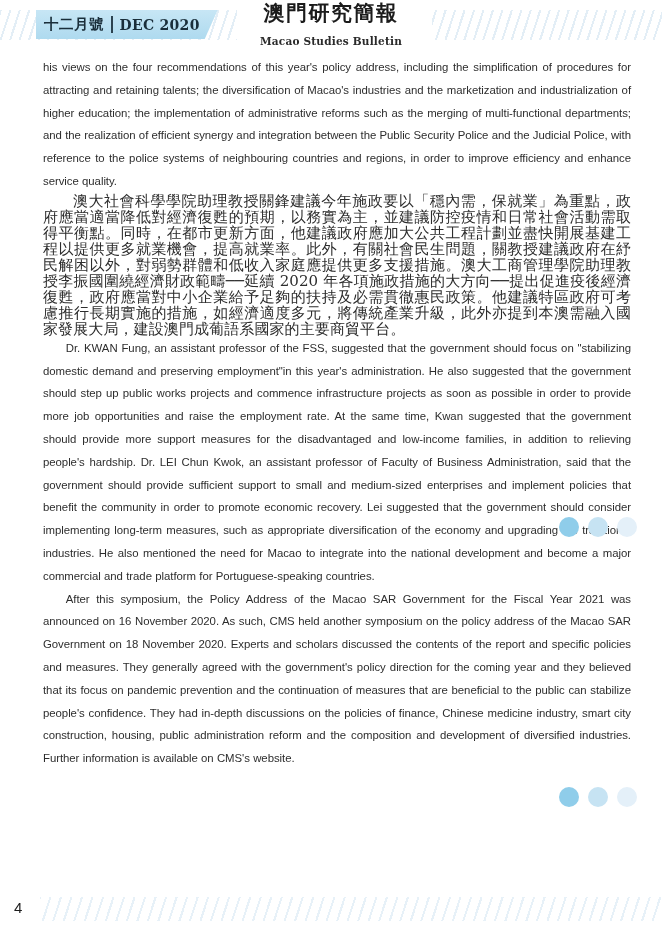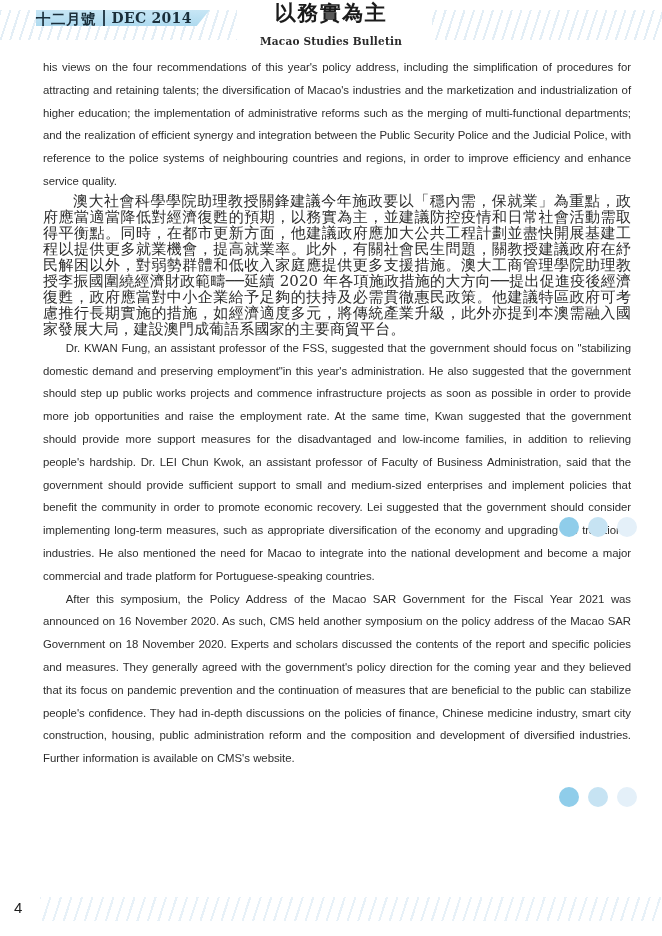--- a/index.html
+++ b/index.html
@@ -38,24 +38,24 @@
     top: 10px;
     left: 237px;
     width: 195px;
     height: 32px;
     background: #ffffff;
   }
   .issue-badge {
     position: absolute;
     top: 10px;
     left: 36px;
-    height: 16px;
-    padding: 0 18px 0 0;
+    height: 29px;
+    padding: 0 18px 0 8px;
     display: flex;
-    align-items: flex-start;
+    align-items: center;
     background: #b8e0f2;
     background: linear-gradient(to bottom, #c7e6f5 0%, #aedaef 100%);
     -webkit-clip-path: polygon(0 0, 100% 0, calc(100% - 13px) 100%, 0 100%);
     clip-path: polygon(0 0, 100% 0, calc(100% - 13px) 100%, 0 100%);
     color: #1a2e3a;
     white-space: nowrap;
   }
   .issue-cn {
     font-family: "DejaVu Serif", "Liberation Serif", serif;
     font-size: 14.5px;
@@ -178,25 +178,25 @@
 </head>
 <body>
 
 <div class="header">
   <div class="header-stripes"></div>
   <div class="header-white-gap"></div>
 
   <div class="issue-badge">
     <span class="issue-cn">十二月號</span>
     <span class="issue-sep"></span>
-    <span class="issue-en">DEC 2014</span>
+    <span class="issue-en">DEC 2020</span>
   </div>
 
   <div class="masthead">
-    <div class="masthead-cn">以務實為主</div>
+    <div class="masthead-cn">澳門研究簡報</div>
     <div class="masthead-en">Macao Studies Bulletin</div>
   </div>
 </div>
 
 <div class="content">
   <p class="para en">his views on the four recommendations of this year's policy address, including the simplification of procedures for attracting and retaining talents; the diversification of Macao's industries and the marketization and industrialization of higher education; the implementation of administrative reforms such as the merging of multi-functional departments; and the realization of efficient synergy and integration between the Public Security Police and the Judicial Police, with reference to the police systems of neighbouring countries and regions, in order to improve efficiency and enhance service quality.</p>
   <p class="para zh indent">澳大社會科學學院助理教授關鋒建議今年施政要以「穩內需，保就業」為重點，政府應當適當降低對經濟復甦的預期，以務實為主，並建議防控疫情和日常社會活動需取得平衡點。同時，在都市更新方面，他建議政府應加大公共工程計劃並盡快開展基建工程以提供更多就業機會，提高就業率。此外，有關社會民生問題，關教授建議政府在紓民解困以外，對弱勢群體和低收入家庭應提供更多支援措施。澳大工商管理學院助理教授李振國圍繞經濟財政範疇──延續 2020 年各項施政措施的大方向──提出促進疫後經濟復甦，政府應當對中小企業給予足夠的扶持及必需貫徹惠民政策。他建議特區政府可考慮推行長期實施的措施，如經濟適度多元，將傳統產業升級，此外亦提到本澳需融入國家發展大局，建設澳門成葡語系國家的主要商貿平台。</p>
   <p class="para en indent">Dr. KWAN Fung, an assistant professor of the FSS, suggested that the government should focus on "stabilizing domestic demand and preserving employment"in this year's administration. He also suggested that the government should step up public works projects and commence infrastructure projects as soon as possible in order to provide more job opportunities and raise the employment rate. At the same time, Kwan suggested that the government should provide more support measures for the disadvantaged and low-income families, in addition to relieving people's hardship. Dr. LEI Chun Kwok, an assistant professor of Faculty of Business Administration, said that the government should provide sufficient support to small and medium-sized enterprises and implement policies that benefit the community in order to promote economic recovery. Lei suggested that the government should consider implementing long-term measures, such as appropriate diversification of the economy and upgrading the traditional industries. He also mentioned the need for Macao to integrate into the national development and become a major commercial and trade platform for Portuguese-speaking countries.</p>
   <p class="para en indent">After this symposium, the Policy Address of the Macao SAR Government for the Fiscal Year 2021 was announced on 16 November 2020. As such, CMS held another symposium on the policy address of the Macao SAR Government on 18 November 2020. Experts and scholars discussed the contents of the report and specific policies and measures. They generally agreed with the government's policy direction for the coming year and they believed that its focus on pandemic prevention and the continuation of measures that are beneficial to the public can stabilize people's confidence. They had in-depth discussions on the policies of finance, Chinese medicine industry, smart city construction, housing, public administration reform and the composition and development of diversified industries. Further information is available on CMS's website.</p>
 </div>

